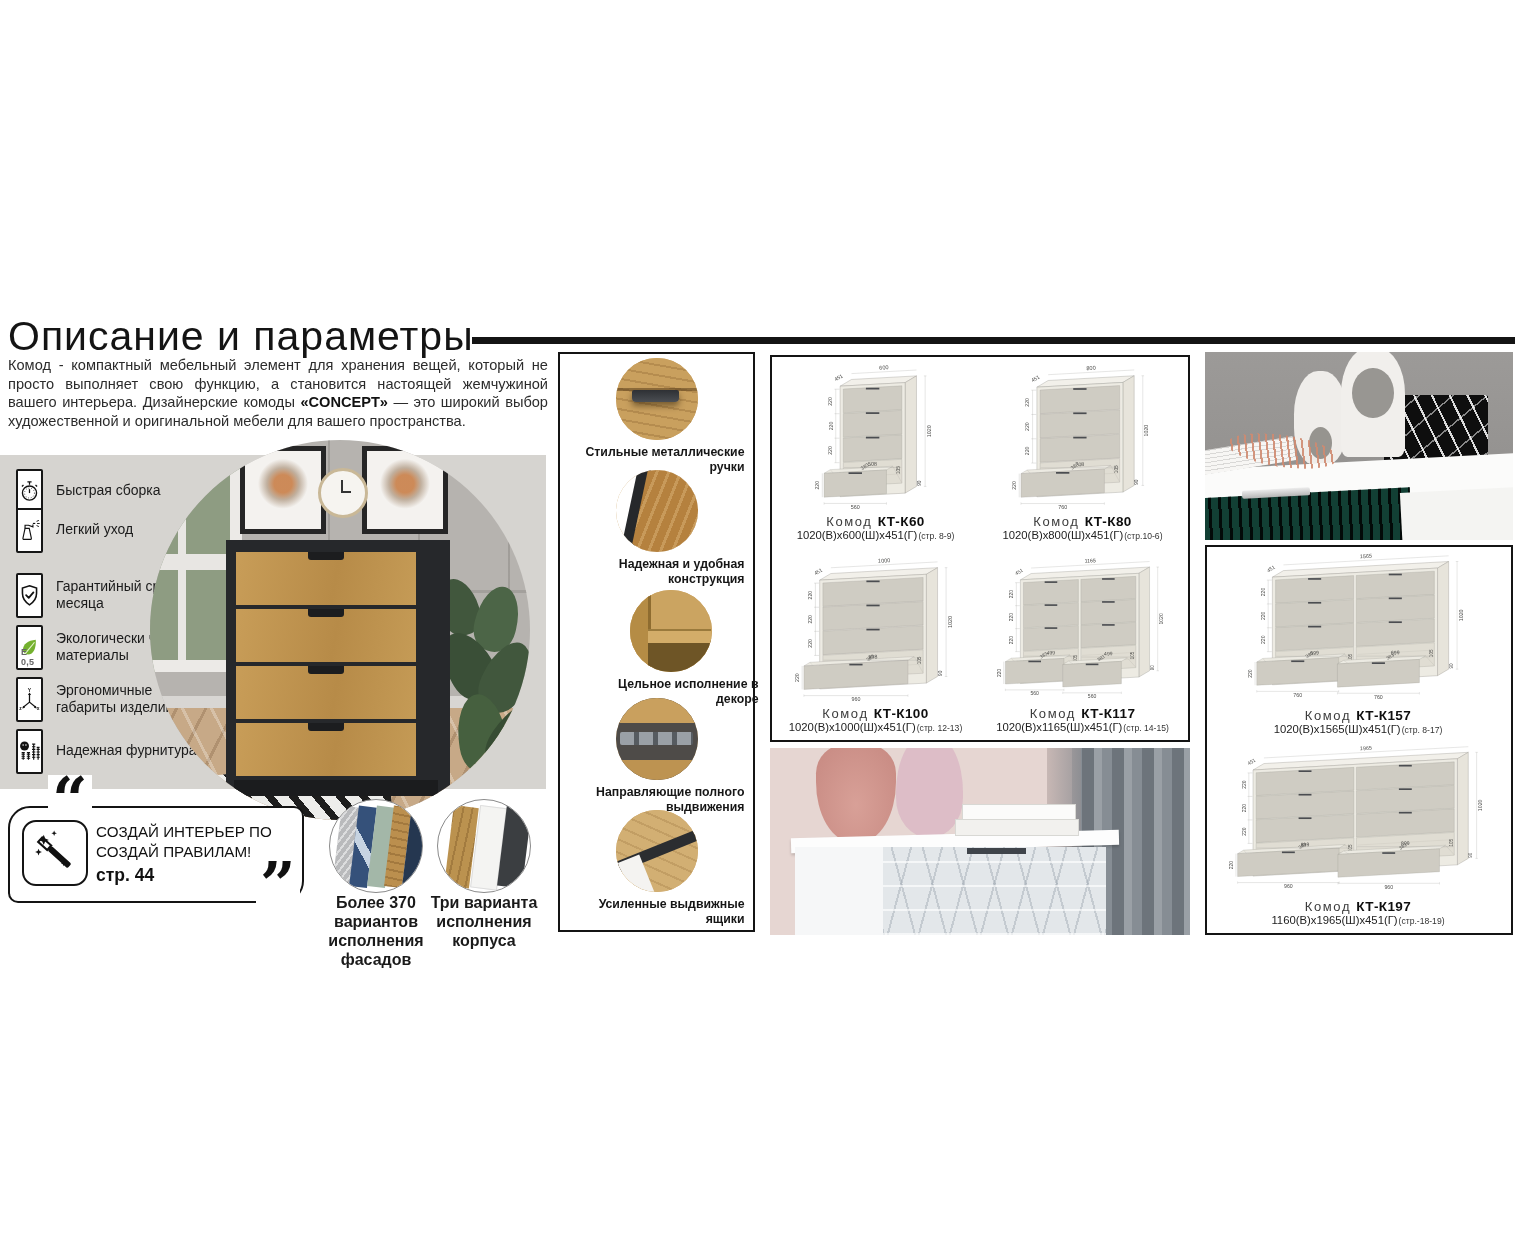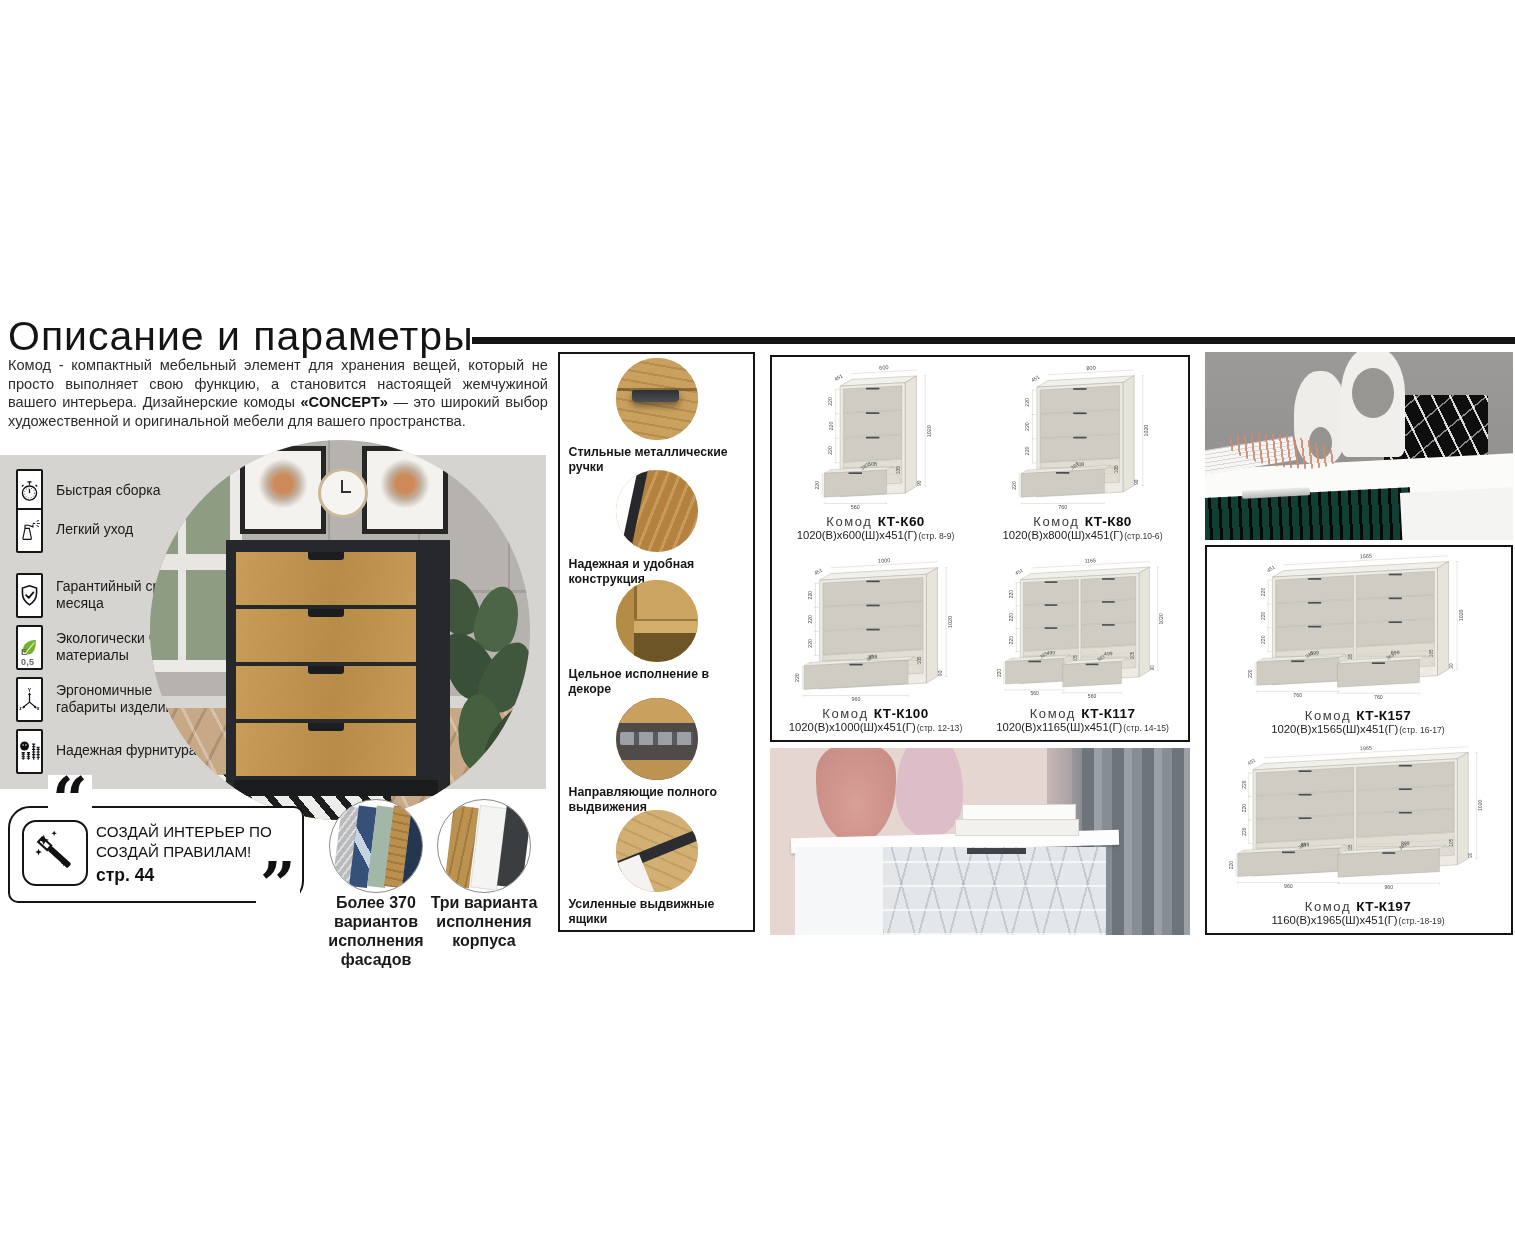--- a/index.html
+++ b/index.html
@@ -91,21 +91,21 @@
   .var-cap{position:absolute;top:894px;width:112px;text-align:center;font-size:16px;font-weight:700;
            line-height:1.18;color:#1a1a1a;}
   .cap-v1{left:320px;} .cap-v2{left:428px;}
 
   
   .hl-box{position:absolute;left:558px;top:352px;width:197px;height:580px;box-sizing:border-box;
           border:2.5px solid #141414;background:#fff;}
   .hl{position:absolute;left:0;width:100%;display:flex;flex-direction:column;align-items:center;}
   .hl-circle{position:relative;width:82px;height:82px;border-radius:50%;overflow:hidden;background:#c9a05e;}
   .hl-circle i{position:absolute;display:block;}
-  .hl-cap{margin-top:5px;width:176px;text-align:left;font-size:12.3px;font-weight:700;line-height:1.18;color:#161616;}
+  .hl-cap{margin-top:5px;width:176px;text-align:right;font-size:12.3px;font-weight:700;line-height:1.18;color:#161616;}
   .h-oak{inset:0;background:#c9a05e;background-image:repeating-linear-gradient(10deg,rgba(110,70,25,.22) 0 2px,transparent 2px 10px);}
   .h-split{left:0;right:0;top:36%;height:3px;background:rgba(70,45,15,.45);}
   .h-bar{left:20%;top:39%;width:58%;height:15%;background:linear-gradient(#2e3034,#4b4e53);border-radius:2px 2px 4px 4px;
          box-shadow:0 4px 6px rgba(40,25,5,.5);}
   .h-white{inset:0;background:linear-gradient(120deg,#ffffff 30%,#ebebe9 60%);}
   .h-edge{left:16%;top:-15%;width:16%;height:130%;background:#26282b;transform:rotate(12deg);}
   .h-mdf{left:30%;top:-15%;width:95%;height:130%;background:#b5813e;transform:rotate(12deg);
          background-image:repeating-linear-gradient(100deg,rgba(255,228,175,.25) 0 3px,transparent 3px 11px);}
   .h-oakl{inset:0;background:#cba461;}
   .h-side{left:0;top:0;width:22%;height:100%;background:#b58c45;border-right:3px solid #8e6c30;}
@@ -346,21 +346,21 @@
         <div class="hl-cap">Стильные металлические ручки</div>
       </div>
       <div class="hl" style="top: 116px;">
         <div class="hl-circle">
           <i class="h-white"></i>
           <i class="h-edge"></i>
           <i class="h-mdf"></i>
         </div>
         <div class="hl-cap">Надежная и удобная конструкция</div>
       </div>
-      <div class="hl" style="top: 226px;">
+      <div class="hl" style="top: 236px; margin-left: 14px;">
         <div class="hl-circle">
           <i class="h-oakl"></i>
           <i class="h-side"></i>
           <i class="h-shade"></i>
           <i class="h-shelf"></i>
         </div>
         <div class="hl-cap">Цельное исполнение в декоре</div>
       </div>
       <div class="hl" style="top: 344px;">
         <div class="hl-circle">
@@ -673,21 +673,21 @@
             <line x1="2000" y1="128" x2="2000" y2="1148" stroke="#9c9c98" stroke-width="2.4"></line>
             <line x1="1988" y1="128" x2="2012" y2="128" stroke="#9c9c98" stroke-width="2.4"></line>
             <line x1="1988" y1="1148" x2="2012" y2="1148" stroke="#9c9c98" stroke-width="2.4"></line>
             <text x="2052" y="638" fill="#4c4c4a" font-size="50" text-anchor="middle" font-family="Liberation Sans,sans-serif" transform="rotate(-90 2052 638)">1020</text>
             <line x1="355" y1="160.075" x2="1920" y2="74" stroke="#9c9c98" stroke-width="2.4"></line>
             <text x="1137.5" y="95.0375" fill="#4c4c4a" font-size="52" text-anchor="middle" font-family="Liberation Sans,sans-serif" transform="rotate(-3.148096099562759 1137.5 95.0375)">1565</text>
             <text x="244.5" y="211.075" fill="#4c4c4a" font-size="48" text-anchor="middle" font-family="Liberation Sans,sans-serif" transform="rotate(-30 244.5 211.075)">451</text>
             <text x="1960" y="1118" fill="#4c4c4a" font-size="44" text-anchor="middle" font-family="Liberation Sans,sans-serif" transform="rotate(-90 1960 1118)">90</text>
           </svg>
           <div class="fig-cap1"><span class="cap-label">Комод</span>&nbsp;<b class="cap-code">КТ-К157</b></div>
-          <div class="fig-cap2"><span>1020(В)x1565(Ш)x451(Г)</span><span class="cap-pages">(стр. 16-17)</span></div>
+          <div class="fig-cap2"><span>1020(В)x1565(Ш)x451(Г)</span><span class="cap-pages">(стр. 8-17)</span></div>
         </div>
       </div>
     <div class="cell" id="cell5">
         <div class="fig">
           <svg viewBox="0 0 2515 1519.075" style="height: 158px; display: block;">
             <polygon points="250,298.075 2215,190 2320,128 355,236.075" fill="#f2f0ea" stroke="#8b8a84" stroke-width="3"></polygon>
             <polygon points="2215,190 2320,128 2320,1148 2215,1210" fill="#e7e4db" stroke="#8b8a84" stroke-width="3"></polygon>
             <polygon points="250,298.075 2215,190 2215,1210 250,1318.075" fill="#edebe3" stroke="#8b8a84" stroke-width="3"></polygon>
             <polygon points="280,324.425 1220.5,272.6975 1220.5,492.6975 280,544.425" fill="#cfccc3" stroke="#97968f" stroke-width="2.5"></polygon>
             <polygon points="688.25,301.56125 812.25,301.56125 812.25,317.56125 688.25,317.56125" fill="#4b4d51" stroke="none" stroke-width="0"></polygon>

